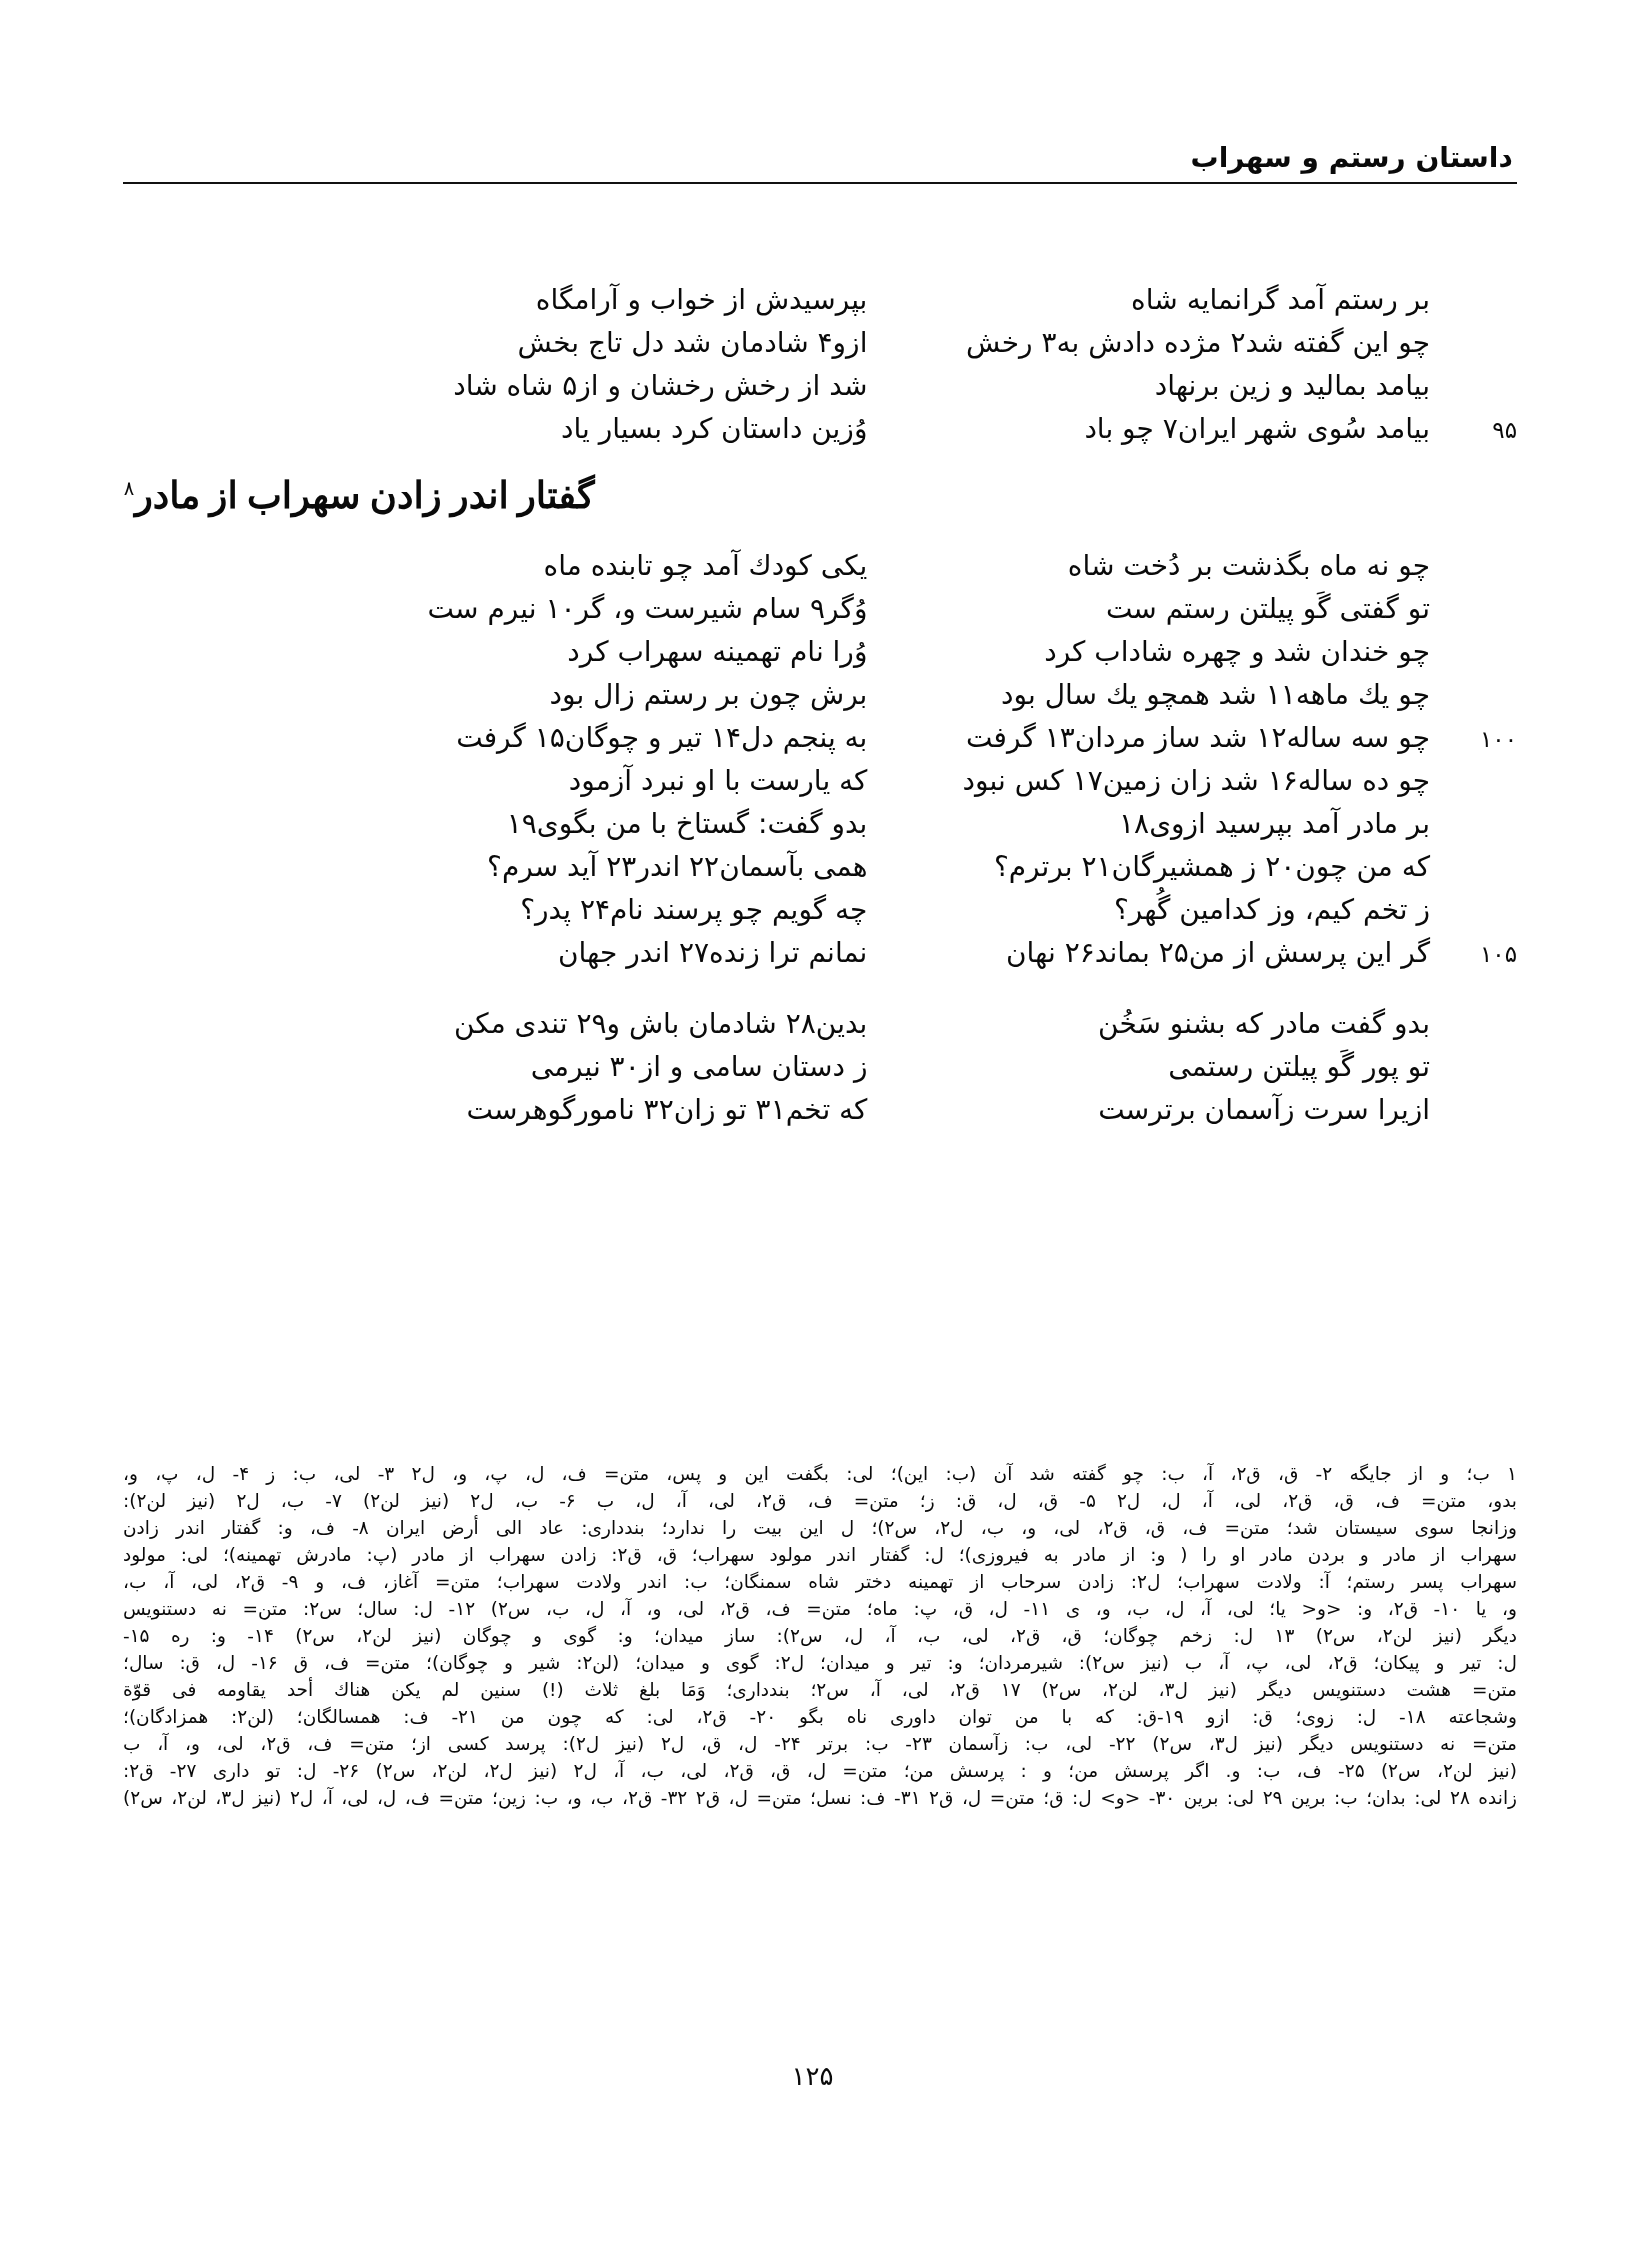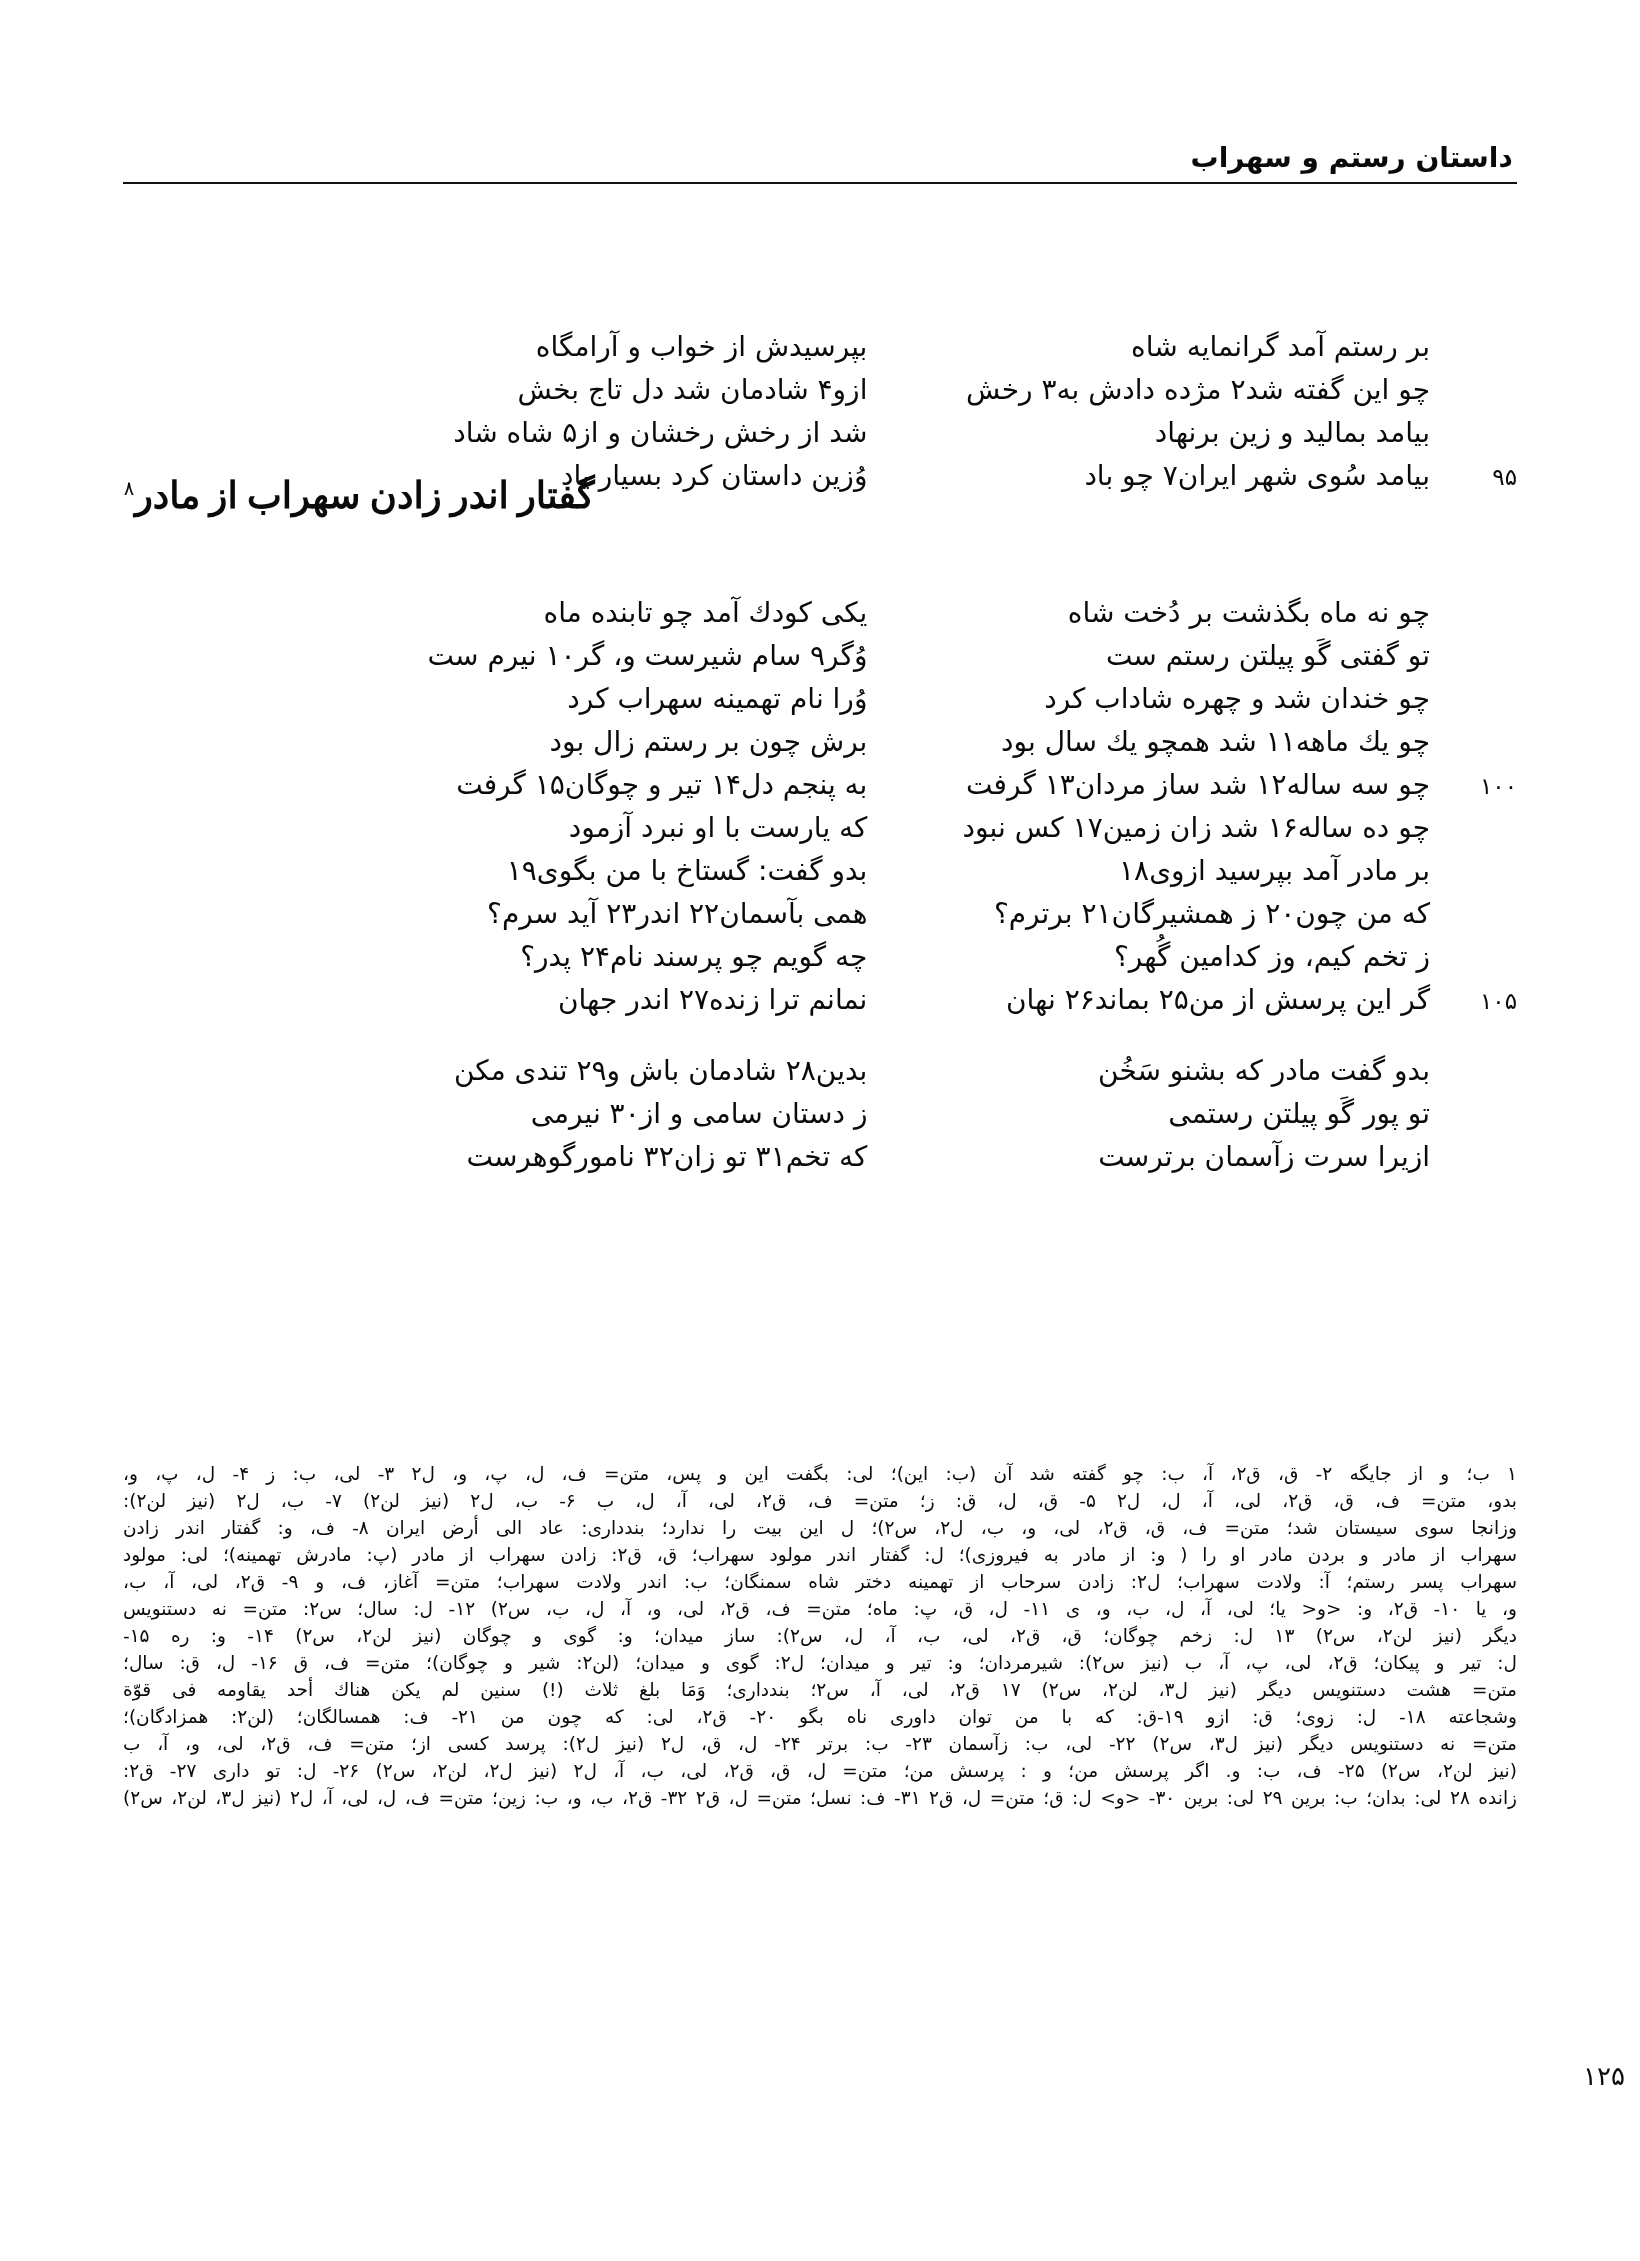--- a/index.html
+++ b/index.html
@@ -76,21 +76,20 @@
     direction: rtl;
   }
 
   .hemistich {
     flex: 0 0 522px;
     display: flex;
     flex-direction: row;
     justify-content: space-between;
     direction: rtl;
     padding: 0 2.8px;
-    margin-top: 47px;
   }
   .hemistich.left {
     flex: 0 0 517px;
     margin-right: 35px;
   }
 
   sup.fn {
     font-size: 16px;
     vertical-align: super;
     line-height: 0;
@@ -130,20 +129,21 @@
     display: block;
     white-space: nowrap;
   }
 
   
   .folio {
     position: absolute;
     top: 2061px;
     left: 0;
     right: 15px;
+    text-align: center;
     font-size: 26px;
     direction: rtl;
   }
 </style>
 </head>
 <body>
 
 <div class="page">
 
   <div class="running-head-wrap">

